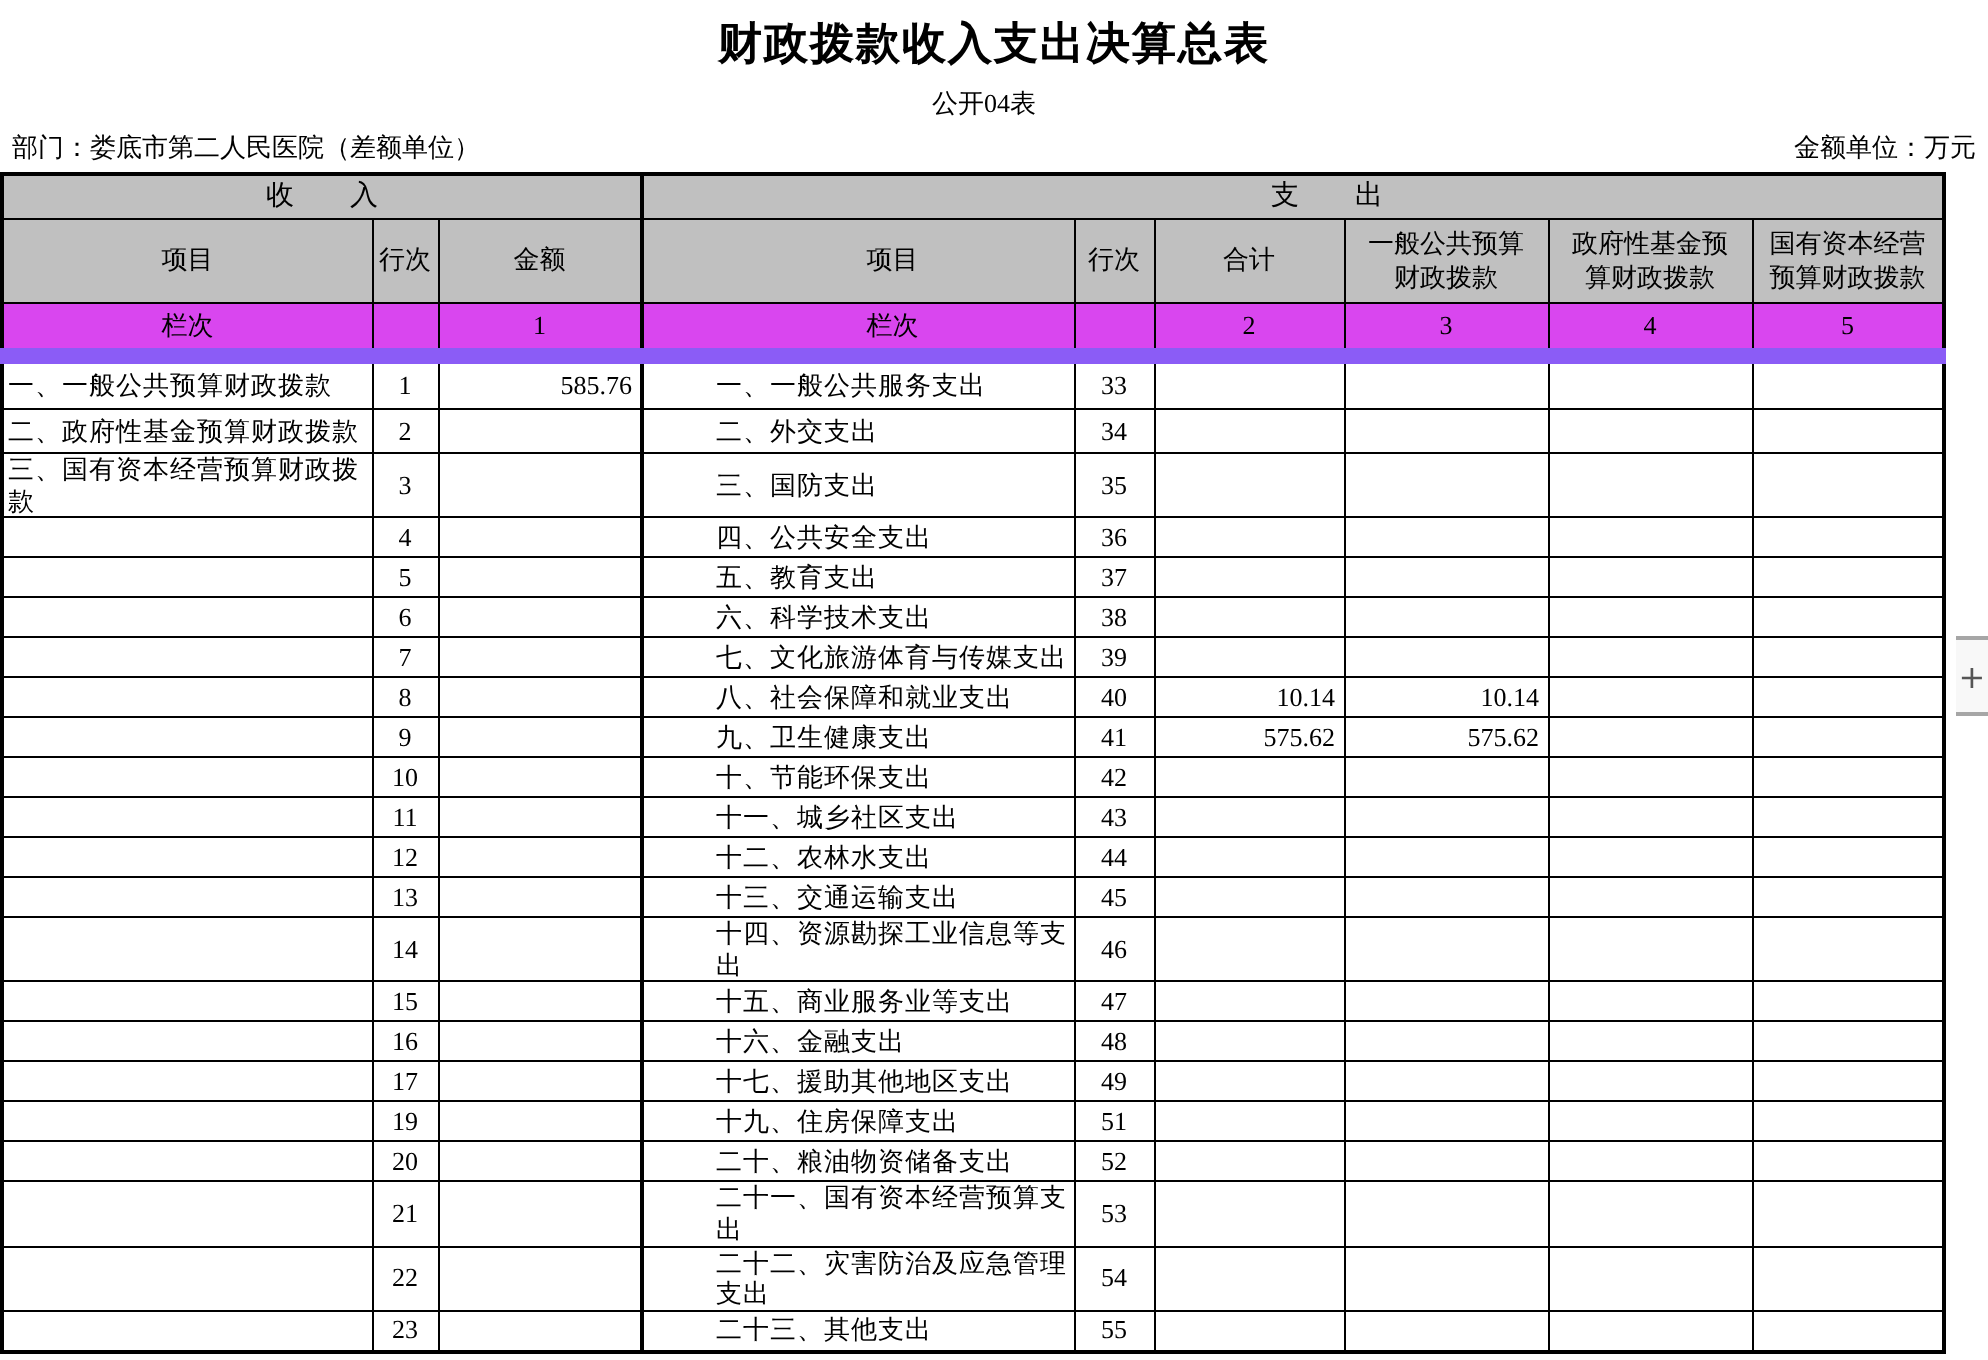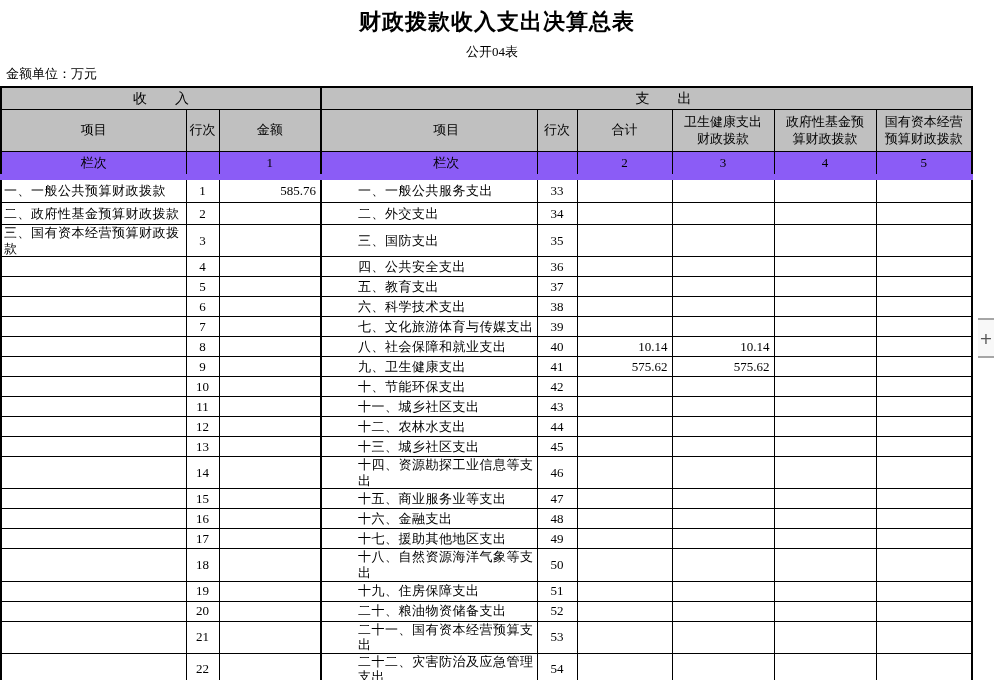--- a/index.html
+++ b/index.html
@@ -22,22 +22,22 @@
     border:2px solid #000;
   }
   th,td{
     border:1px solid #000;font-size:13px;font-weight:normal;
     padding:0 2px;overflow:hidden;vertical-align:middle;
   }
   thead th{background:#c0c0c0;text-align:center;white-space:pre-line;line-height:1.25;}
   tr.sec-row th{height:21px;font-size:14px;}
   tr.col-row th{height:41px;}
   tr.lanci td{
-    background:#8b5cf6;text-align:center;height:22px;
-    border-bottom:6px solid #8b5cf6;
+    background:#d946ef;text-align:center;height:22px;
+    border-bottom:8px solid #8b5cf6;
   }
   tbody td{height:19px;}
   tr.r1 td{height:22px;}
   tr.r2 td{height:21px;}
   td.item{text-align:left;letter-spacing:0.5px;line-height:1.2;font-family:Liberation Serif, serif;}
   td.center{text-align:center;}
   td.amount{text-align:right;padding-right:4px;}
   .sec{border-left:2px solid #000;padding-left:36px;}
   .note{font-size:12px;padding:3px 2px 0 2px;letter-spacing:0.3px;}
   .plus-btn{
@@ -47,20 +47,21 @@
     font-size:16px;color:#555;cursor:pointer;
     font-family:"DejaVu Sans","Liberation Sans",sans-serif;
   }
 </style>
 </head>
 <body>
 
 <div class="title">财政拨款收入支出决算总表</div>
 <div class="form-code">公开04表</div>
 <div class="meta-row">
+  <span>部门：娄底市第二人民医院（差额单位）</span>
   <span>金额单位：万元</span>
 </div>
 
 <table>
   <colgroup>
     <col style="width:185px">
       <col style="width:33px">
       <col style="width:102px">
     <col style="width:216px">
       <col style="width:40px">
@@ -74,21 +75,21 @@
       <th colspan="3">收　　入</th>
       <th colspan="6" class="sec">支　　出</th>
     </tr>
     <tr class="col-row">
       <th>项目</th>
       <th>行次</th>
       <th>金额</th>
       <th class="sec">项目</th>
       <th>行次</th>
       <th>合计</th>
-      <th>卫生健康支出
+      <th>一般公共预算
 财政拨款</th>
       <th>政府性基金预
 算财政拨款</th>
       <th>国有资本经营
 预算财政拨款</th>
     </tr>
     <tr class="lanci">
       <td>栏次</td>
       <td></td>
       <td>1</td>
@@ -230,21 +231,21 @@
         <td class="center">44</td>
         <td class="amount"></td>
         <td class="amount"></td>
         <td class="amount"></td>
         <td class="amount"></td>
       </tr>
       <tr>
         <td class="item"></td>
         <td class="center">13</td>
         <td class="amount"></td>
-        <td class="item sec">十三、城乡社区支出</td>
+        <td class="item sec">十三、交通运输支出</td>
         <td class="center">45</td>
         <td class="amount"></td>
         <td class="amount"></td>
         <td class="amount"></td>
         <td class="amount"></td>
       </tr>
       <tr>
         <td class="item"></td>
         <td class="center">14</td>
         <td class="amount"></td>
@@ -283,31 +284,20 @@
         <td class="amount"></td>
         <td class="item sec">十七、援助其他地区支出</td>
         <td class="center">49</td>
         <td class="amount"></td>
         <td class="amount"></td>
         <td class="amount"></td>
         <td class="amount"></td>
       </tr>
       <tr>
         <td class="item"></td>
-        <td class="center">18</td>
-        <td class="amount"></td>
-        <td class="item sec">十八、自然资源海洋气象等支出</td>
-        <td class="center">50</td>
-        <td class="amount"></td>
-        <td class="amount"></td>
-        <td class="amount"></td>
-        <td class="amount"></td>
-      </tr>
-      <tr>
-        <td class="item"></td>
         <td class="center">19</td>
         <td class="amount"></td>
         <td class="item sec">十九、住房保障支出</td>
         <td class="center">51</td>
         <td class="amount"></td>
         <td class="amount"></td>
         <td class="amount"></td>
         <td class="amount"></td>
       </tr>
       <tr>
@@ -331,20 +321,31 @@
         <td class="amount"></td>
         <td class="amount"></td>
         <td class="amount"></td>
       </tr>
       <tr>
         <td class="item"></td>
         <td class="center">22</td>
         <td class="amount"></td>
         <td class="item sec">二十二、灾害防治及应急管理支出</td>
         <td class="center">54</td>
+        <td class="amount"></td>
+        <td class="amount"></td>
+        <td class="amount"></td>
+        <td class="amount"></td>
+      </tr>
+      <tr>
+        <td class="item"></td>
+        <td class="center">23</td>
+        <td class="amount"></td>
+        <td class="item sec">二十三、其他支出</td>
+        <td class="center">55</td>
         <td class="amount"></td>
         <td class="amount"></td>
         <td class="amount"></td>
         <td class="amount"></td>
       </tr>
     </tbody>
 </table>
 
 <div class="note">注：1.本表反映部门本年度一般公共预算财政拨款、政府性基金预算财政拨款和国有资本经营预算财政拨款的总收支和年末结转结余情况。</div>
 

